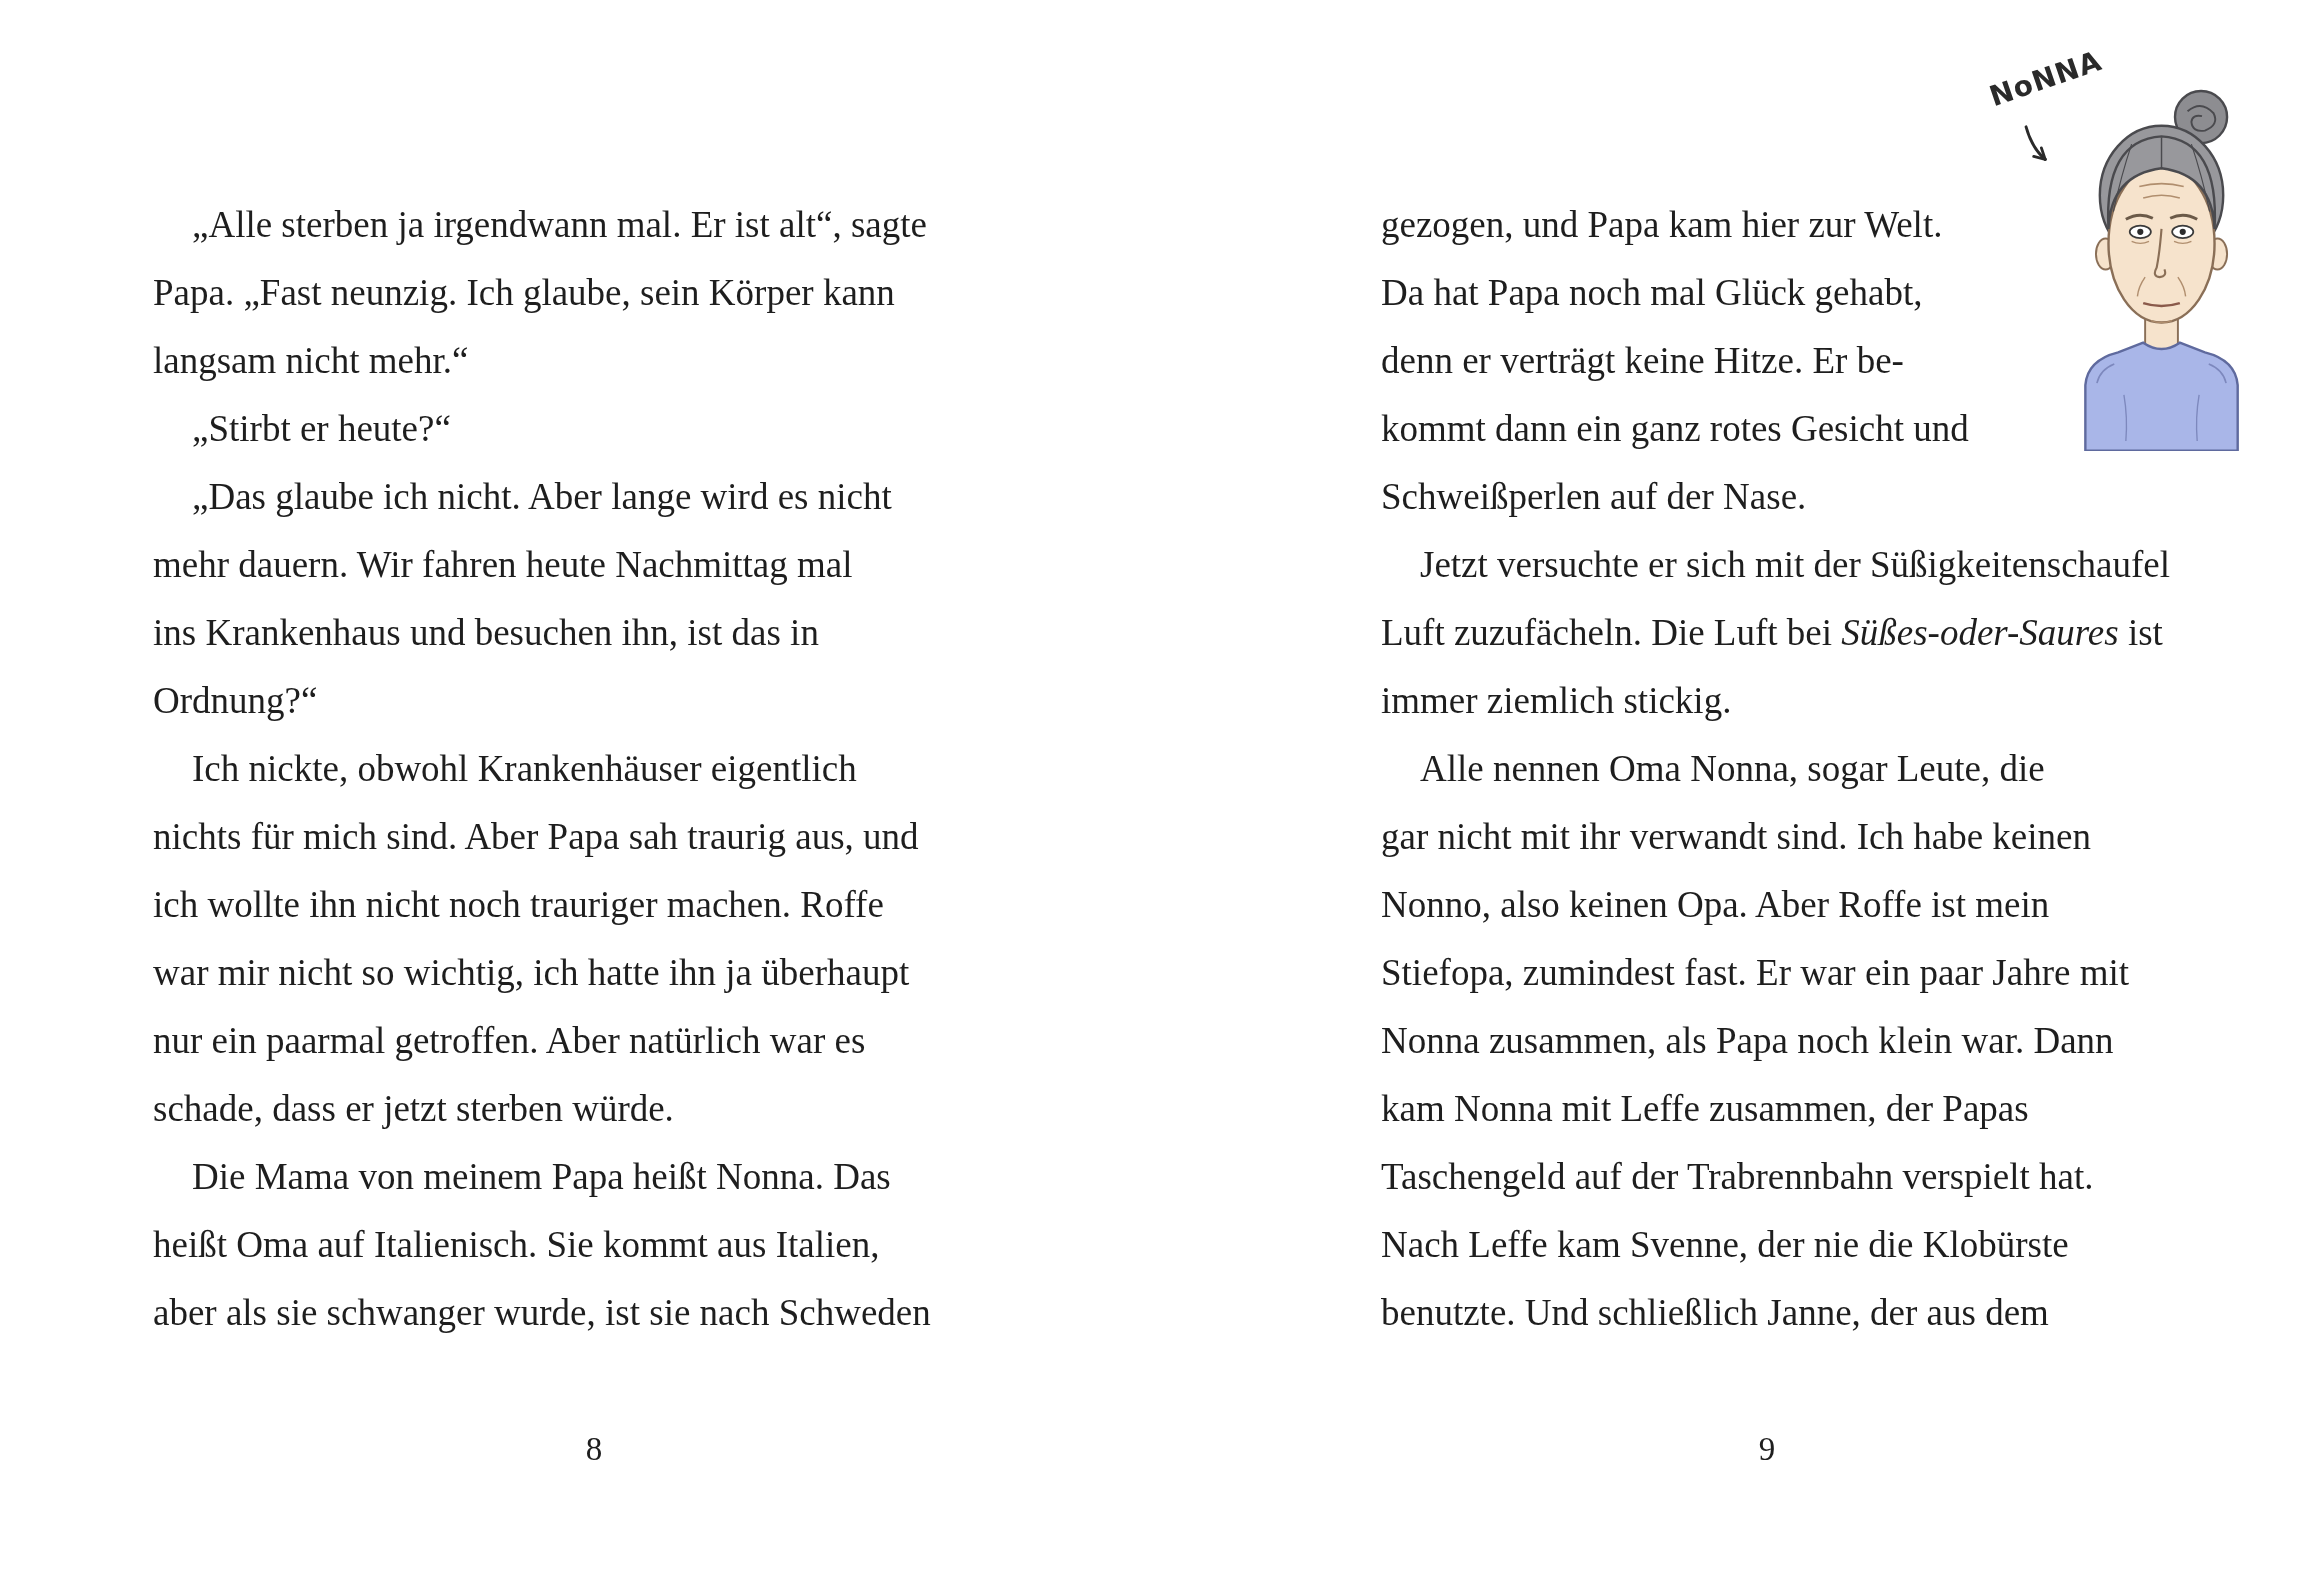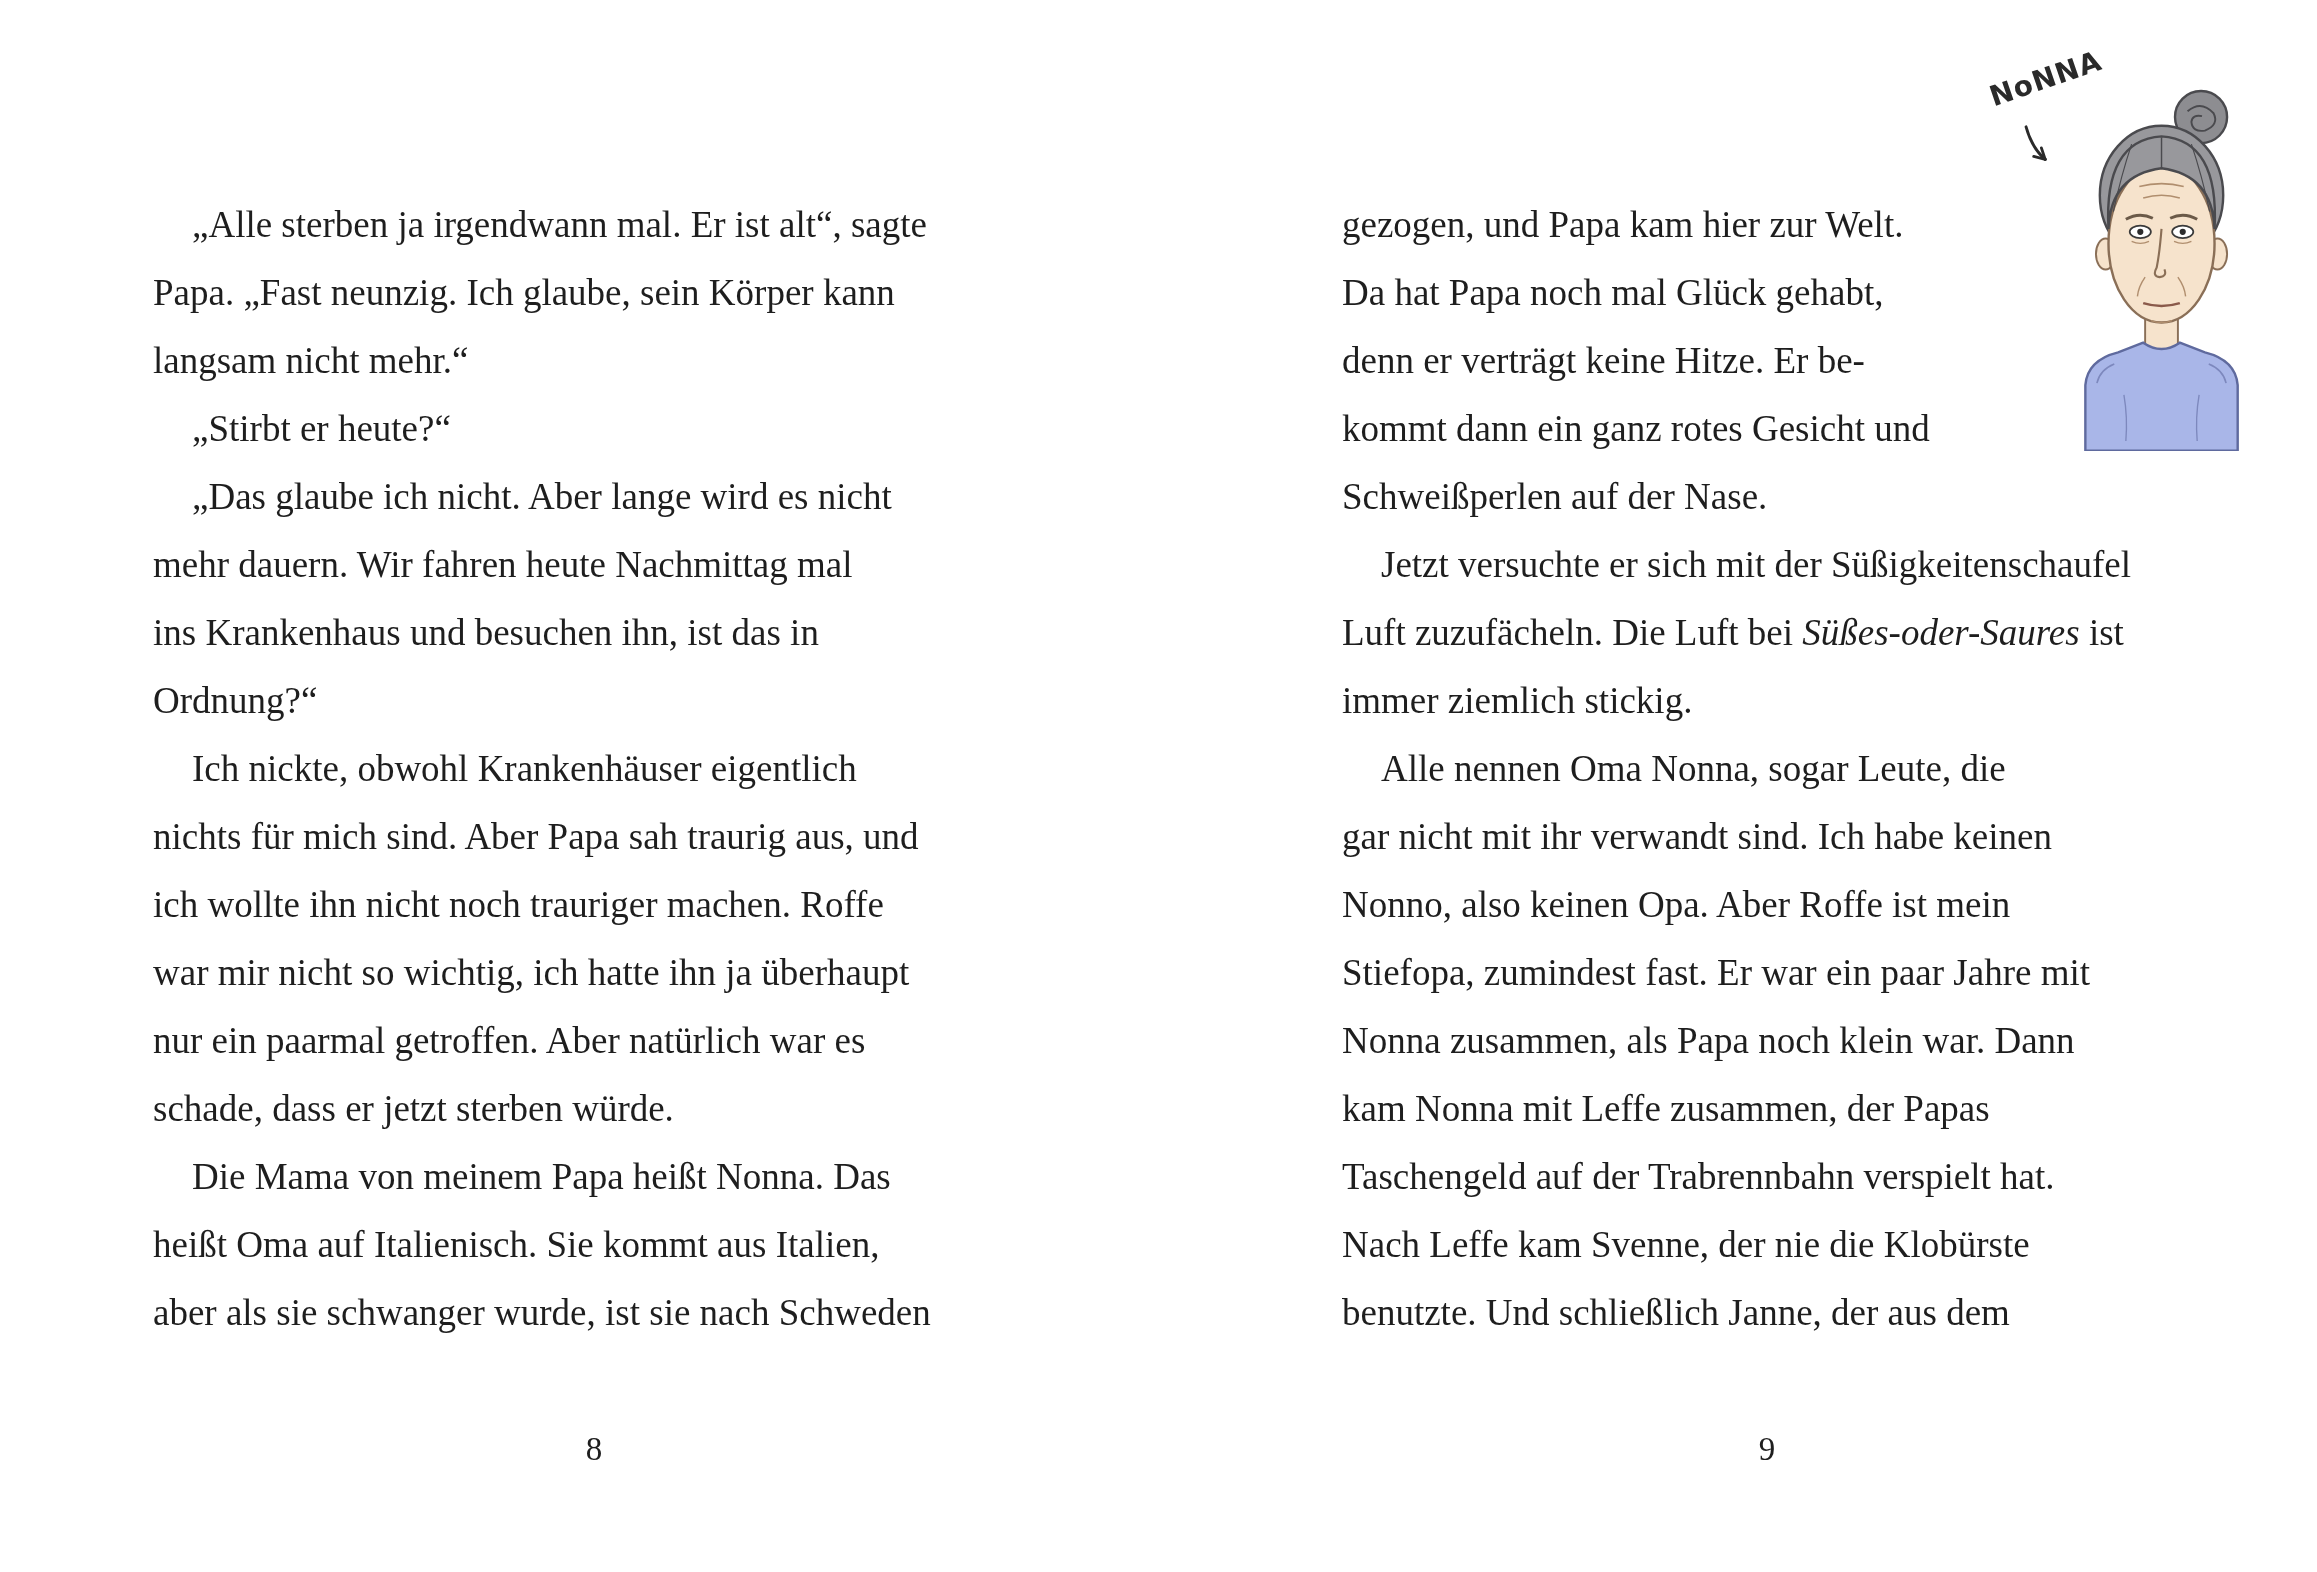--- a/index.html
+++ b/index.html
@@ -12,21 +12,21 @@
     overflow:hidden;
   }
   .text-block {
     position:absolute;
     top:191px;
     font-size:37px;
     line-height:68px;
     white-space:pre;
   }
   .page-left  .text-block { left:153px;  width:850px; }
-  .page-right .text-block { left:1342px; width:850px; }
+  .page-right .text-block { left:1381px; width:850px; }
   .line { height:68px; }
   .line.indent { padding-left:39px; }
   .it { font-style:italic;margin-top:40px; }
   .page-number {
     position:absolute;
     top:1431px;
     font-size:33px;
     text-align:center;
   }
   .page-left  .page-number { left:169px;  width:850px; }

